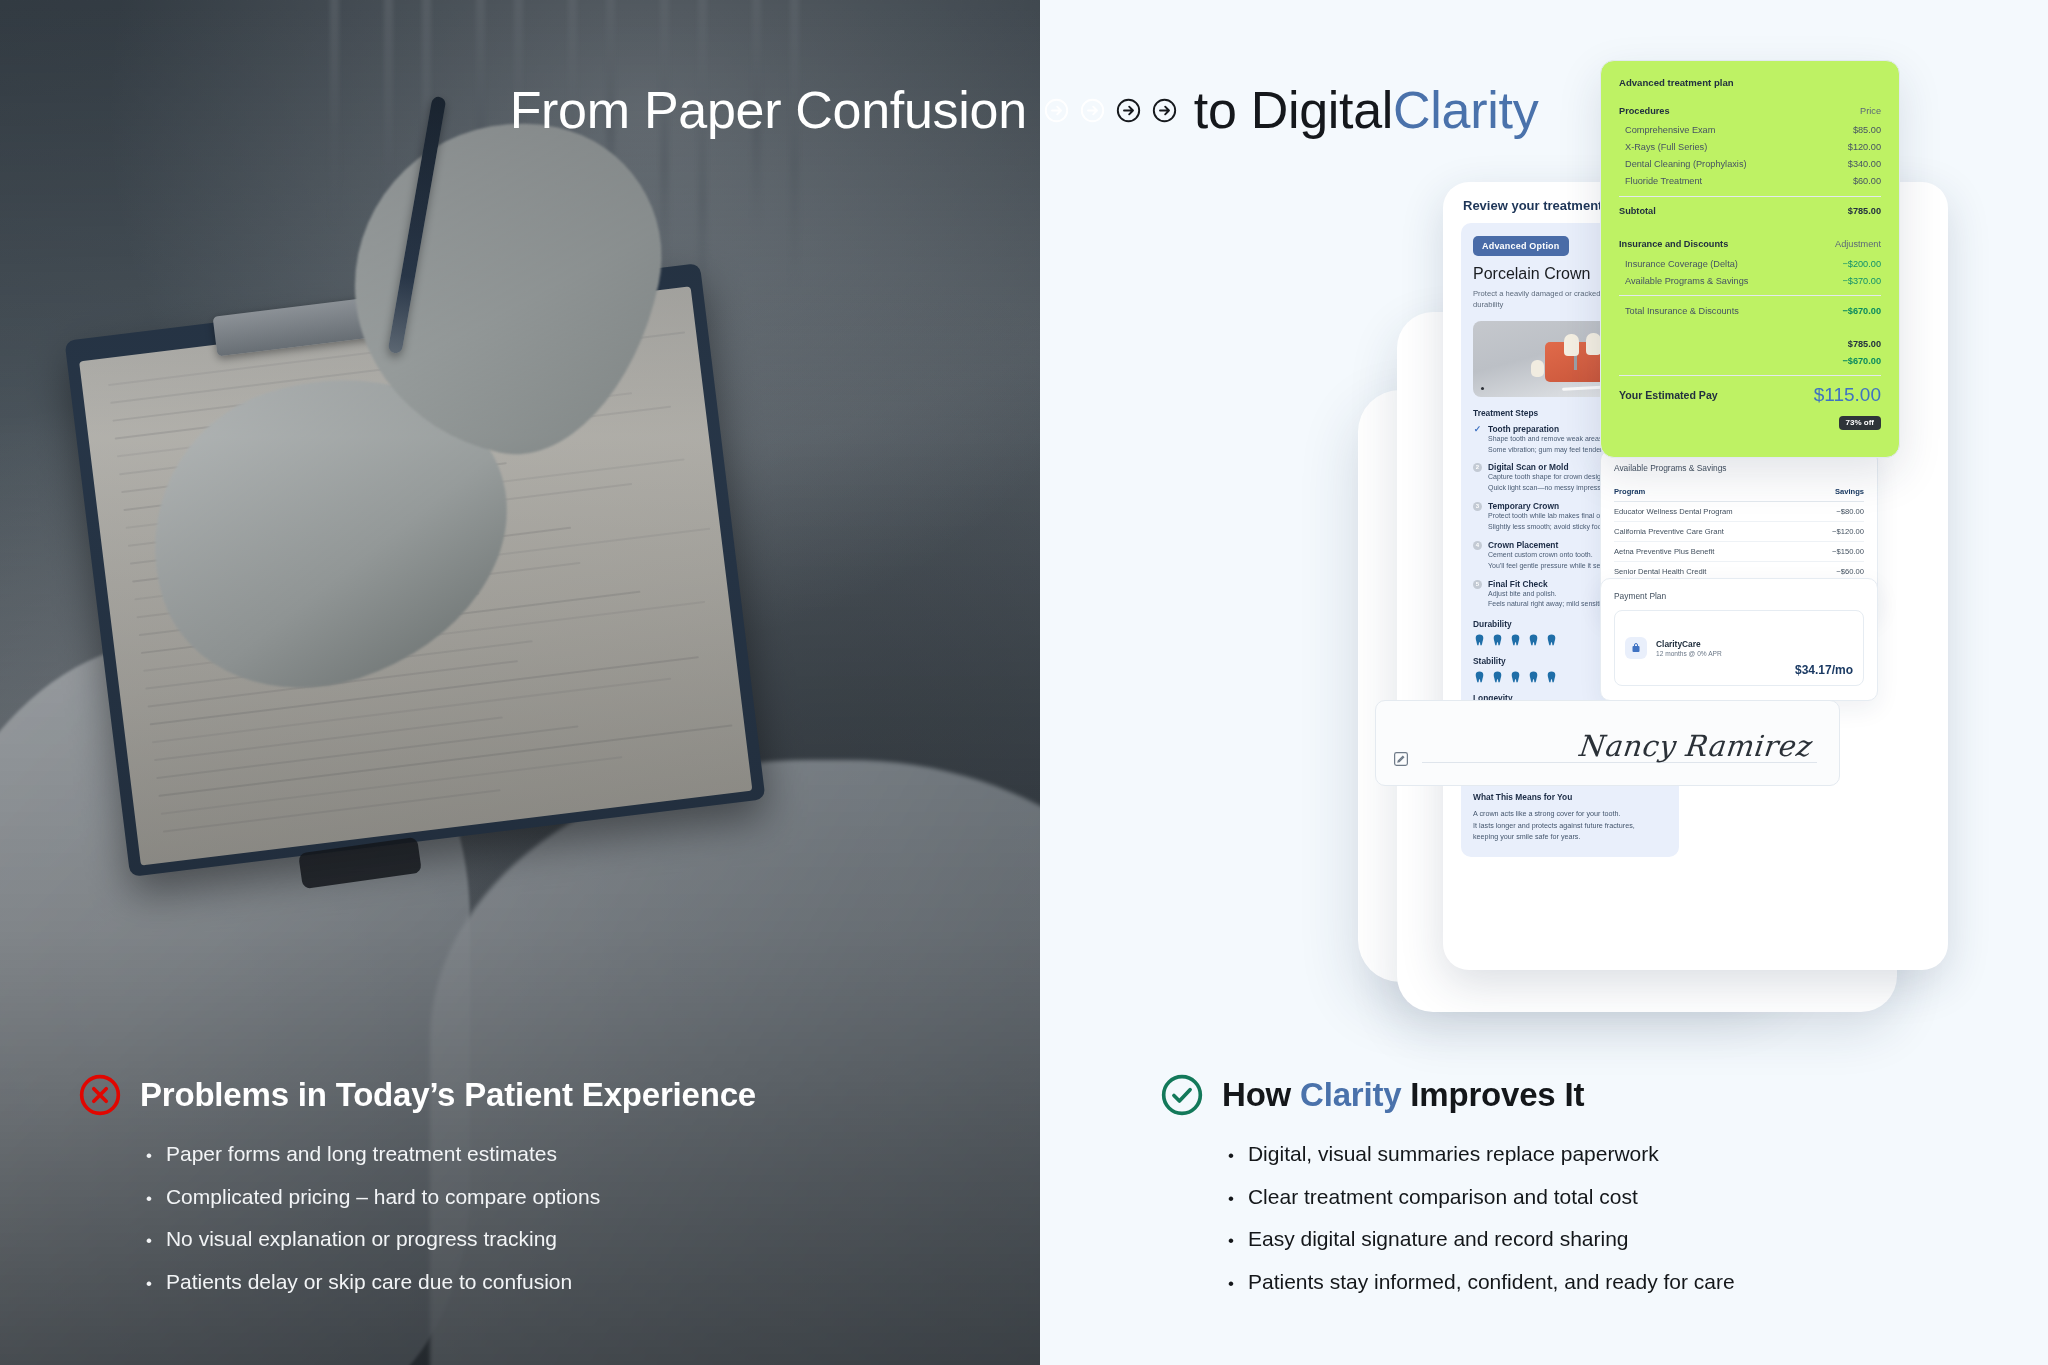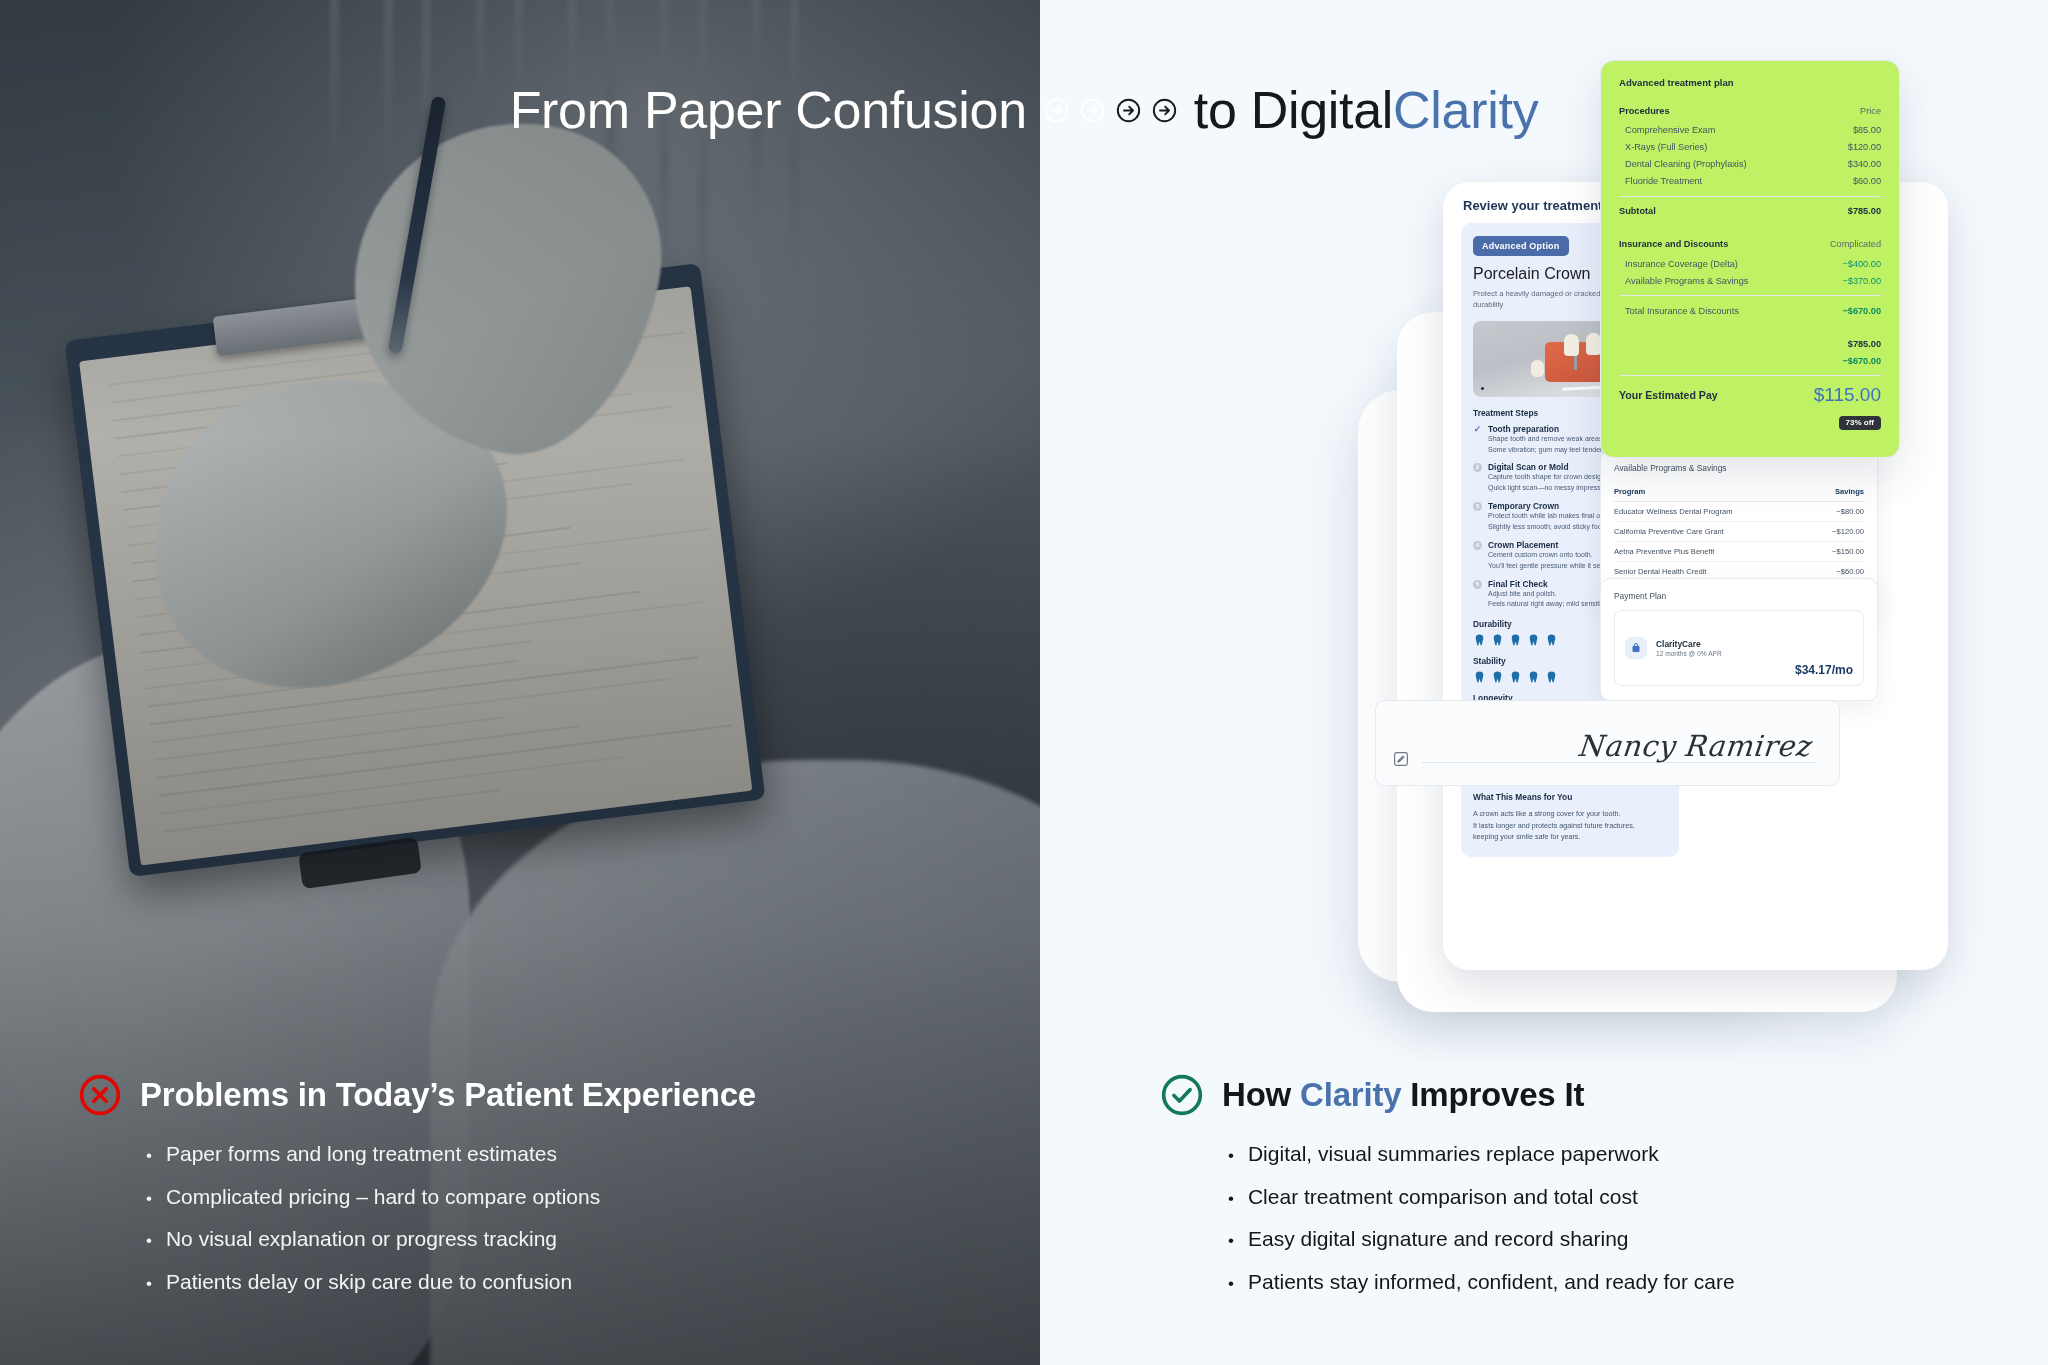--- a/index.html
+++ b/index.html
@@ -545,26 +545,26 @@
           </div>
         </div>
       <div class="pc-div"></div>
       <div class="pc-row total">
         <span>Subtotal</span>
         <span>$785.00</span>
       </div>
       <div class="pc-gap"></div>
       <div class="pc-row head">
         <span class="l">Insurance and Discounts</span>
-        <span class="r">Complicated</span>
+        <span class="r">Adjustment</span>
       </div>
       <div id="insurance">
           <div class="pc-row">
             <span class="l">Insurance Coverage (Delta)</span>
-            <span class="g">−$400.00</span>
+            <span class="g">−$200.00</span>
           </div>
           <div class="pc-row">
             <span class="l">Available Programs &amp; Savings</span>
             <span class="g">−$370.00</span>
           </div>
         </div>
       <div class="pc-div"></div>
       <div class="pc-row">
         <span class="l">Total Insurance &amp; Discounts</span>
         <span class="gb">−$670.00</span>

